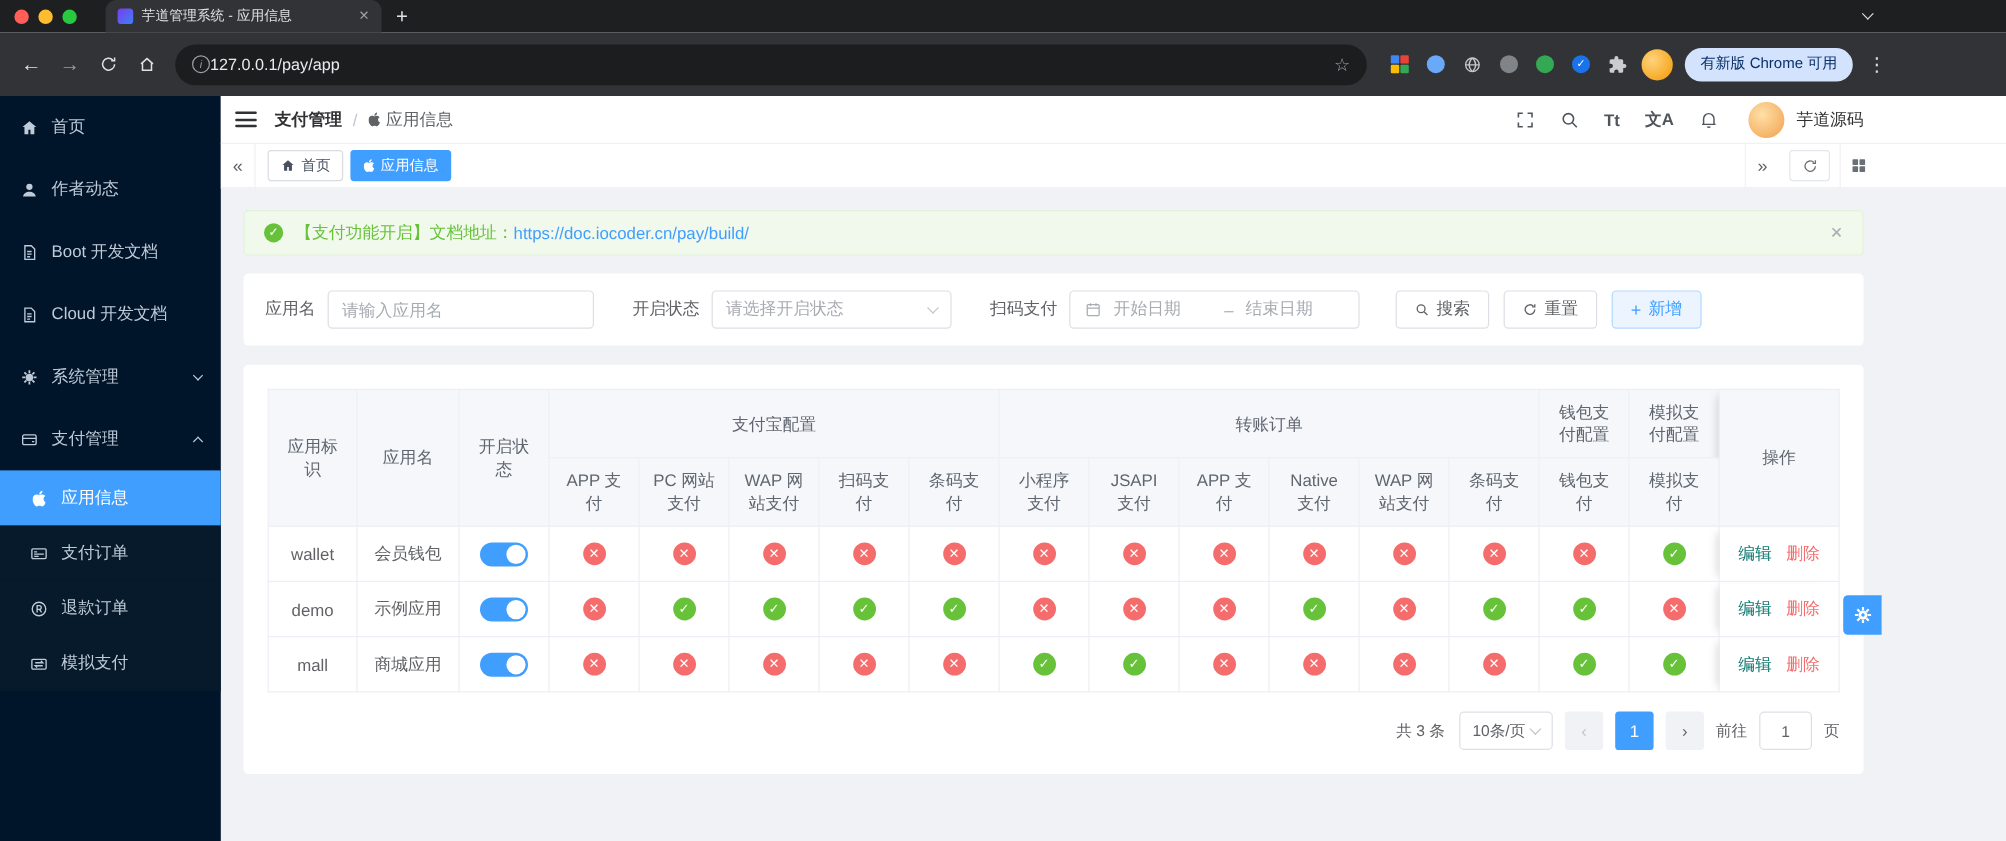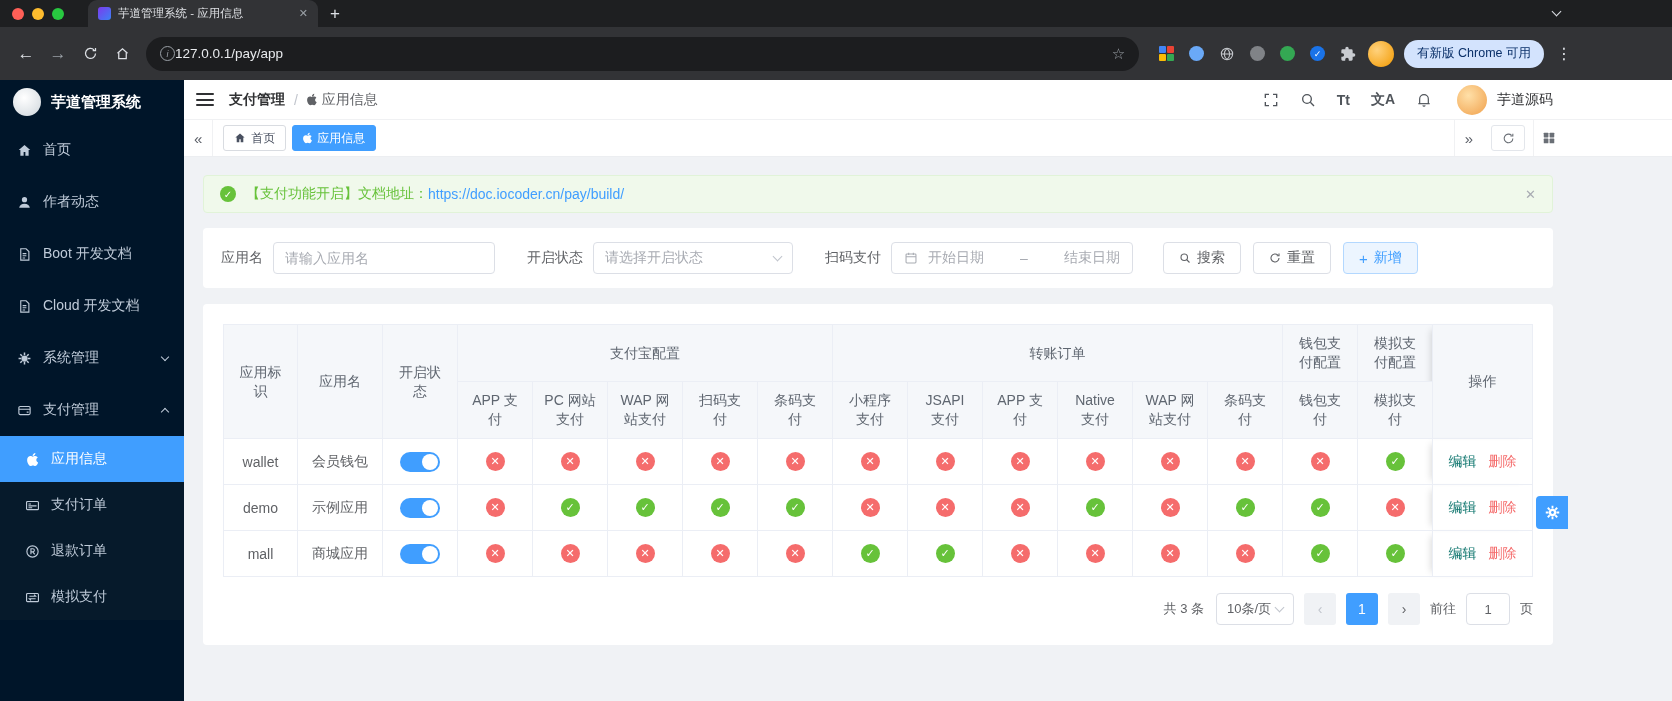--- a/index.html
+++ b/index.html
@@ -102,21 +102,21 @@
   .flabel.ml{margin-left:32px}
   .inp{width:222px;height:32px;border:1px solid #dcdfe6;border-radius:4px;padding:0 11px;font-size:14px;color:#606266;outline:none;font-family:inherit}
   .inp::placeholder{color:#a8abb2}
   .sel{width:200px;height:32px;border:1px solid #dcdfe6;border-radius:4px;display:flex;align-items:center;justify-content:space-between;padding:0 11px;cursor:pointer;background:#fff}
   .ph{color:#a8abb2;font-size:14px;white-space:nowrap}
   .date{width:242px;height:32px;border:1px solid #dcdfe6;border-radius:4px;display:flex;align-items:center;padding:0 12px;gap:10px;cursor:pointer;background:#fff}
   .cal{color:#a8abb2;display:flex;flex:none}
   .cal svg{height:14px}
   .dstart{flex:1}
   .dsep{color:#a8abb2;font-size:14px}
-  .dend{flex:1;text-align:right}
+  .dend{flex:1;text-align:left}
   .btn{height:32px;padding:0 15px;border:1px solid #dcdfe6;border-radius:4px;background:#fff;color:#606266;font-size:14px;display:inline-flex;align-items:center;gap:6px;cursor:pointer;margin-left:12px;font-family:inherit;white-space:nowrap}
   .btn.ml32{margin-left:30px}
   .btn.plain{background:#ecf5ff;border-color:#b3d8ff;color:#409eff}
   .bic{display:flex;align-items:center}
   .bic svg{height:12px}
   .bic.plus{font-size:15px;line-height:1}
 
   .table-card{padding:20px}
   table{width:100%;border-collapse:collapse;table-layout:fixed}
   th,td{border:1px solid #ebeef5;text-align:center;vertical-align:middle}
@@ -213,24 +213,20 @@
       </span>
     </div>
     <span class="b-avatar"></span>
     <span class="chip">有新版 Chrome 可用</span>
     <span class="menu3">⋮</span>
   </div>
 
   <div class="app">
     <aside class="sidebar">
       <div class="sidebar-inner">
-        <div class="logo">
-          <span class="logo-av"></span>
-          <span class="logo-title">芋道管理系统</span>
-        </div>
         <nav>
             <div class="sb-item">
               <span class="sb-ic">
                 <svg viewBox="0 0 24 24" fill="currentColor">
                   <path d="M12 3.2 2.8 11h2.6v9.5h5.2v-6h2.8v6h5.2V11h2.6z"></path>
                 </svg>
               </span>
               <span class="sb-lb">首页</span>
             </div>
             <div class="sb-item">

